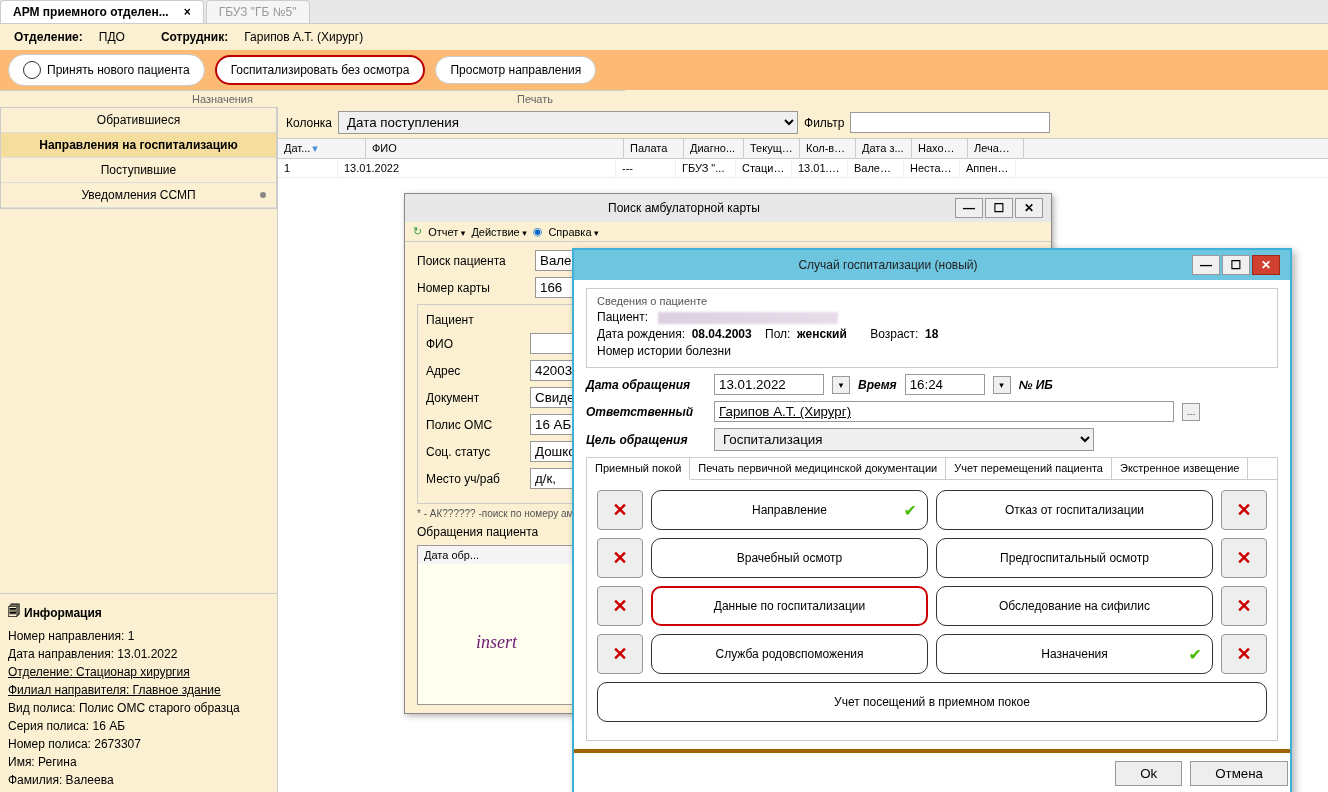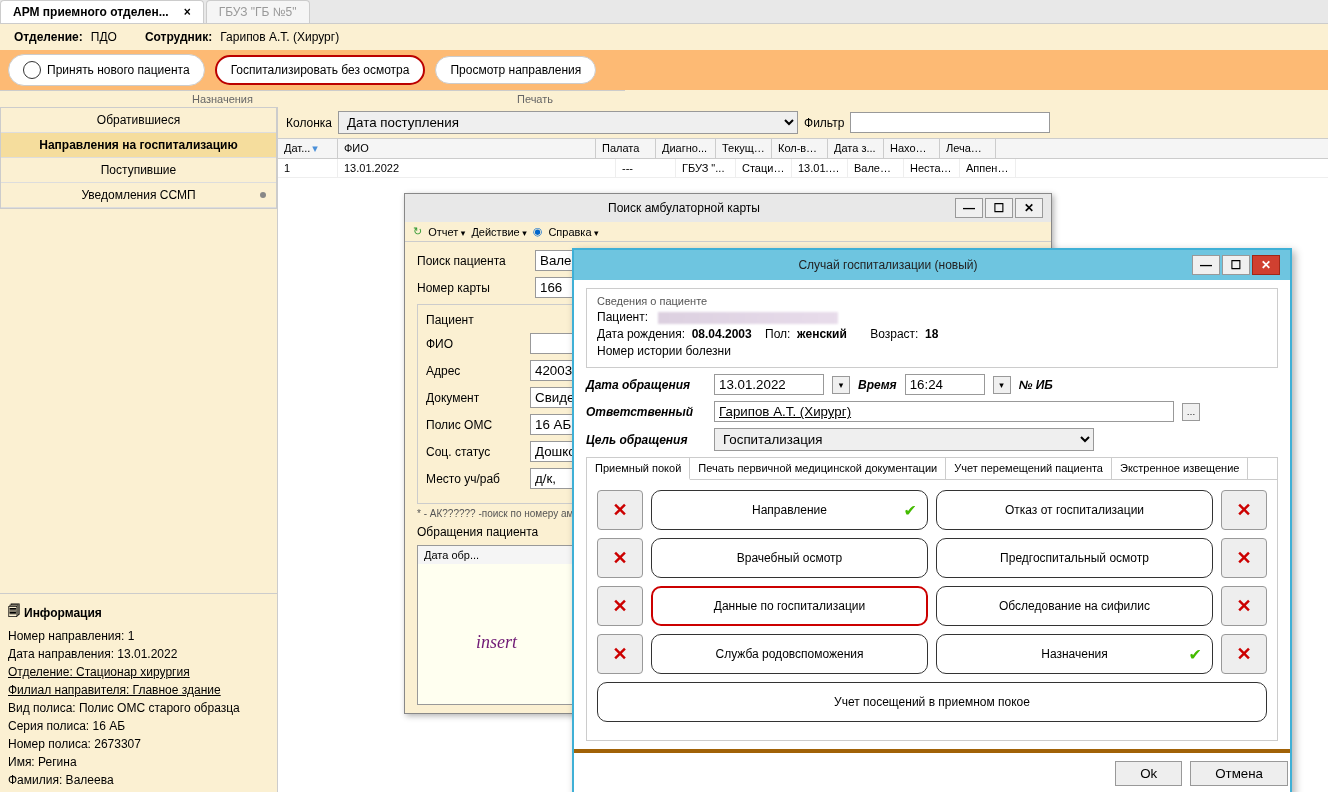--- a/index.html
+++ b/index.html
@@ -3,21 +3,21 @@
 <meta charset="utf-8">
 <style>
 * { box-sizing: border-box; font-family: Arial, sans-serif; }
 body { margin: 0; background: #fff; font-size: 12px; width: 1328px; height: 792px; position: relative; overflow: hidden; }
 .tabs-bar { background: #e8e8e8; display: flex; border-bottom: 1px solid #ccc; }
 .tab { padding: 4px 12px; border: 1px solid #ccc; background: #f5f5f5; border-bottom: none; border-radius: 4px 4px 0 0; margin-right: 2px; display: flex; align-items: center; gap: 6px; }
 .tab.active { background: #fff; font-weight: bold; gap: 15px; }
 .tab .close { cursor: pointer; font-weight: bold; }
 .tab.inactive { color: #999; }
 
-.header-bar { background: #fbf0d2; padding: 6px 14px; display: flex; align-items: center; gap: 8px; }
+.header-bar { background: #fbf0d2; padding: 6px 14px; display: flex; align-items: center; gap: 16px; }
 .header-bar b { font-weight: bold; }
 
 .toolbar-row { background: #fdba74; padding: 4px 8px; display: flex; align-items: center; gap: 10px; }
 .btn-pill { background: #fff; border: 1px solid #ccc; border-radius: 16px; padding: 6px 14px; display: flex; align-items: center; gap: 6px; cursor: pointer; }
 .btn-pill.highlight { border: 2px solid #b00; }
 .smile-icon { width: 18px; height: 18px; border: 1.5px solid #333; border-radius: 50%; position: relative; }
 .section-label { text-align: center; color: #666; font-size: 11px; padding: 2px; background: #fbf0d2; }
 .section-labels { display: flex; background: #fbf0d2; }
 .section-labels > div { border-top: 1px solid #ccc; }
 
@@ -36,21 +36,21 @@
 .content { flex: 1; background: #fff; display: flex; flex-direction: column; }
 .filter-bar { background: #fbf0d2; padding: 4px 8px; display: flex; align-items: center; gap: 6px; border-bottom: 1px solid #ccc; }
 .filter-bar select, .filter-bar input { border: 1px solid #999; padding: 2px 4px; }
 .filter-bar select { width: 460px; }
 .filter-bar input { width: 200px; }
 
 .grid-header { display: flex; background: #f5f5f5; border-bottom: 1px solid #ccc; }
 .grid-header > div { padding: 3px 6px; border-right: 1px solid #ccc; font-size: 11px; overflow: hidden; white-space: nowrap; text-overflow: ellipsis; }
 .grid-row { display: flex; border-bottom: 1px solid #eee; }
 .grid-row > div { padding: 3px 6px; border-right: 1px solid #eee; font-size: 11px; overflow: hidden; white-space: nowrap; text-overflow: ellipsis; }
-.col-date { width: 60px; }
+.col-date { width: 88px; }
 .col-fio { width: 258px; }
 .col-ward { width: 60px; }
 .col-diag { width: 60px; }
 .col-cur { width: 56px; }
 .col-cnt { width: 56px; }
 .col-in { width: 56px; }
 .col-nah { width: 56px; }
 .col-phys { width: 56px; }
 .filter-icon { color: #4a90d9; margin-left: 2px; }
 

